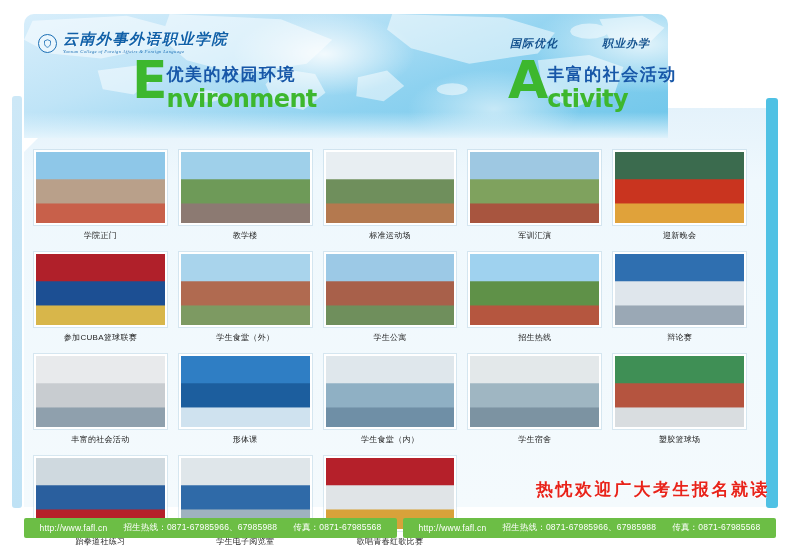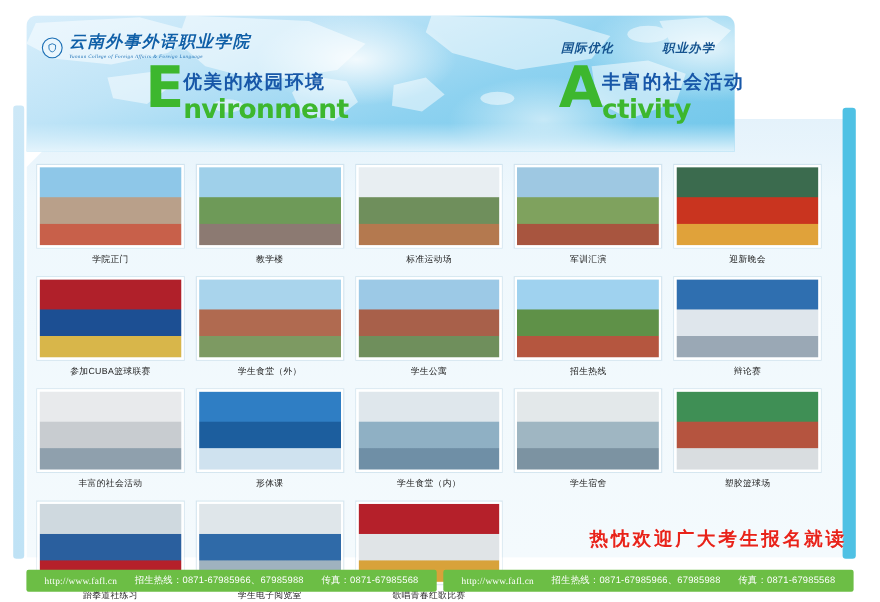--- a/index.html
+++ b/index.html
@@ -122,21 +122,21 @@
 
   
   .footer-wrap{position:absolute;left:24px;top:518px;width:752px;height:20px;display:flex;gap:6px;}
   .footer{
     flex:1;background:#6cbe45;border-radius:2px;
     display:flex;align-items:center;justify-content:center;gap:16px;
     color:#ffffff;font-size:8.5px;letter-spacing:.2px;
     font-family:"Liberation Sans","DejaVu Sans",sans-serif;
   }
   .footer span{white-space:nowrap;}
-  .f-url{text-decoration:none;color:#fff;font-family:Liberation Serif, serif;}
+  .f-url{text-decoration:none;color:#fff;}
 </style>
 </head>
 <body>
 
 <div class="page">
 
   <div class="panel"></div>
   <div class="edge-left"></div>
   <div class="edge-right"></div>
 

